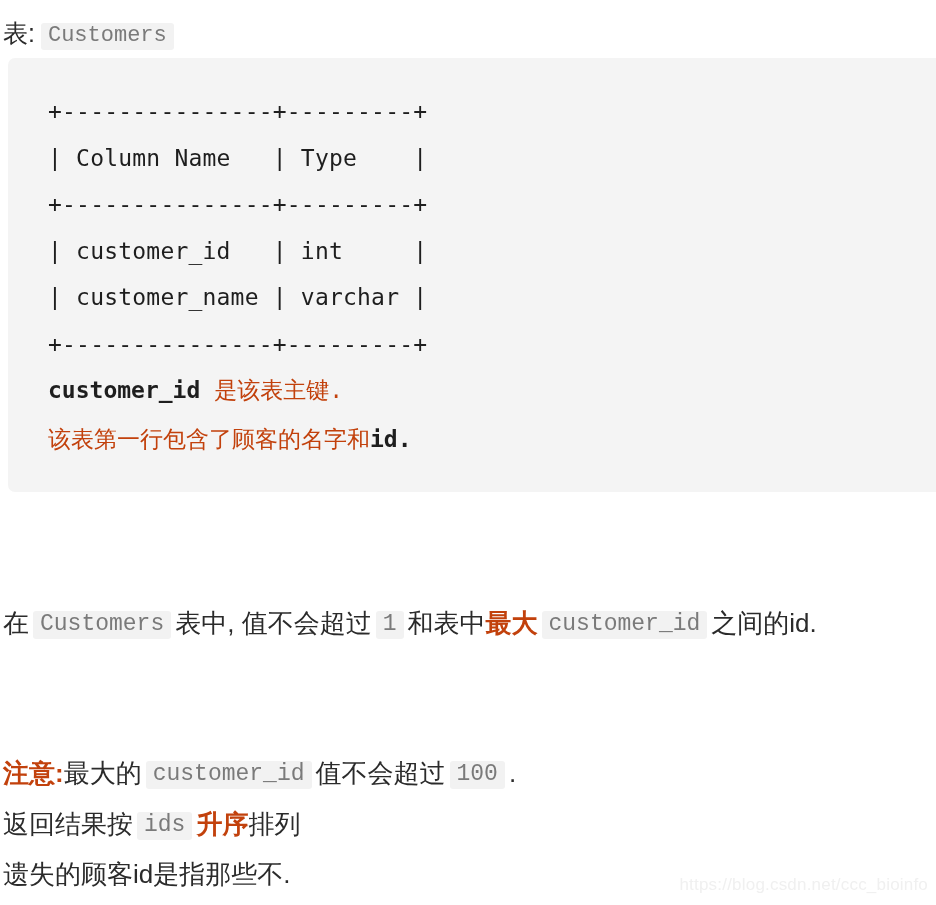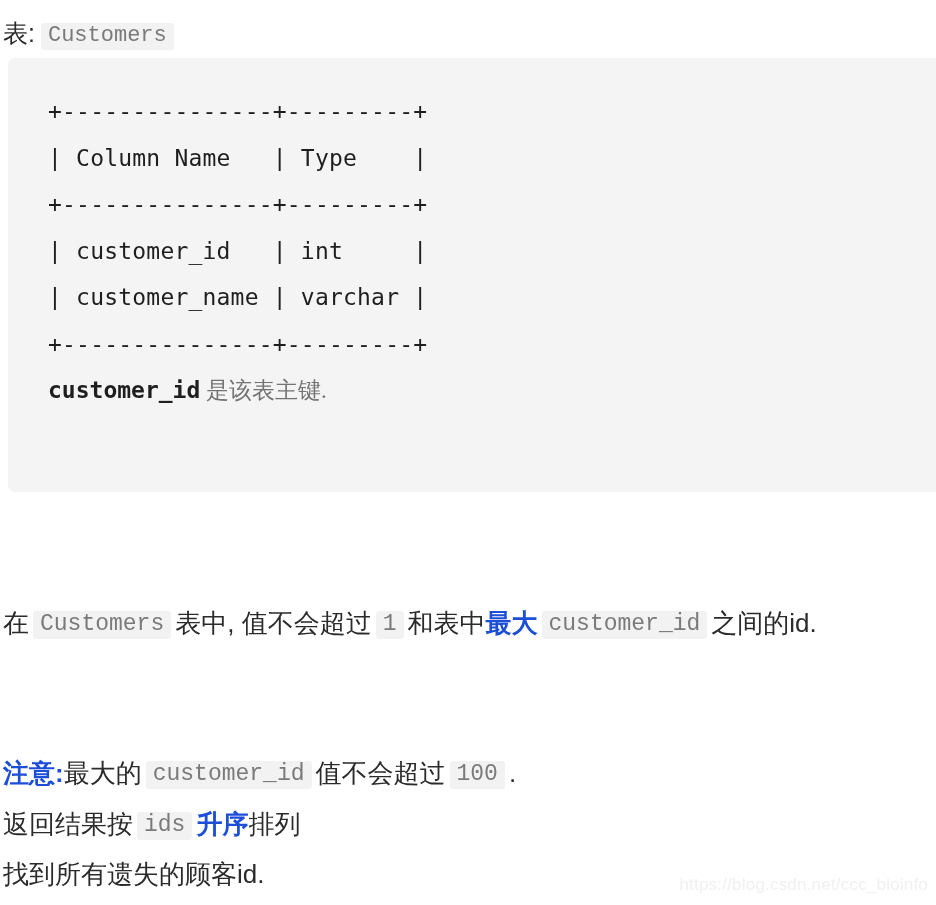--- a/index.html
+++ b/index.html
@@ -67,23 +67,23 @@
     margin: 0;
     padding: 0;
     font-family: "DejaVu Sans Mono", "Liberation Mono", monospace;
     font-size: 23px;
     line-height: 46.5px;
     color: #1e1e1e;
     white-space: pre;
     letter-spacing: 0.2px;
   }
   .code-block .cn-note {
-    font-family: Liberation Serif, serif;
+    font-family: Liberation Mono, monospace;
     font-size: 23px;
-    color: #737373;
+    color: #c2410c;
   }
   .code-block .mono-inline {
     font-family: "DejaVu Sans Mono", "Liberation Mono", monospace;
     font-size: 23px;
     color: #1e1e1e;
     font-weight: 700;
   }
   .code-note-line {
     font-family: "DejaVu Sans Mono", "Liberation Mono", monospace;
     font-size: 23px;
@@ -96,21 +96,21 @@
   .para {
     position: absolute;
     left: 3px;
     font-size: 26px;
     line-height: 43px;
     color: #2b2b2b;
     white-space: nowrap;
   }
   .para b {
     font-weight: 700;
-    color: #1d4ed8;
+    color: #c2410c;
   }
   .para .code-chip {
     font-size: 23px;
     margin: 0 4px;
     position: relative;
     top: -2px;
   }
 
   #para-main   { top: 600px; white-space: normal; width: 930px; }
   #para-main .l2 { display: block; margin-top: 2px; }
@@ -138,28 +138,29 @@
 </div>
 
 <div class="code-block">
   <pre>+---------------+---------+
 | Column Name   | Type    |
 +---------------+---------+
 | customer_id   | int     |
 | customer_name | varchar |
 +---------------+---------+</pre>
   <div class="code-note-line"><span class="mono-inline">customer_id</span><span class="cn-note">&nbsp;</span><span class="cn-note">是该表主键.</span></div>
+  <div class="code-note-line"><span class="cn-note">该表第一行包含了顾客的名字和</span><span class="mono-inline">id.</span></div>
 </div>
 
 <div class="para" id="para-main">
   <span class="l2"><span>在</span><span class="code-chip">Customers</span><span>表中, 值不会超过</span><span class="code-chip">1</span><span>和表中</span><b>最大</b><span class="code-chip">customer_id</span><span>之间的id.</span></span>
 </div>
 
 <div class="para" id="para-note"><b>注意:</b><span>最大的</span><span class="code-chip">customer_id</span><span>值不会超过</span><span class="code-chip">100</span><span>.</span>
 </div>
 
 <div class="para" id="para-order"><span>返回结果按</span><span class="code-chip">ids</span><b>升序</b><span>排列</span>
 </div>
 
-<div class="para" id="para-format"><span>找到所有遗失的顾客id.</span>
+<div class="para" id="para-format"><span>遗失的顾客id是指那些不.</span>
 </div>
 
 <div class="watermark">https://blog.csdn.net/ccc_bioinfo</div>
 
 </body></html>

